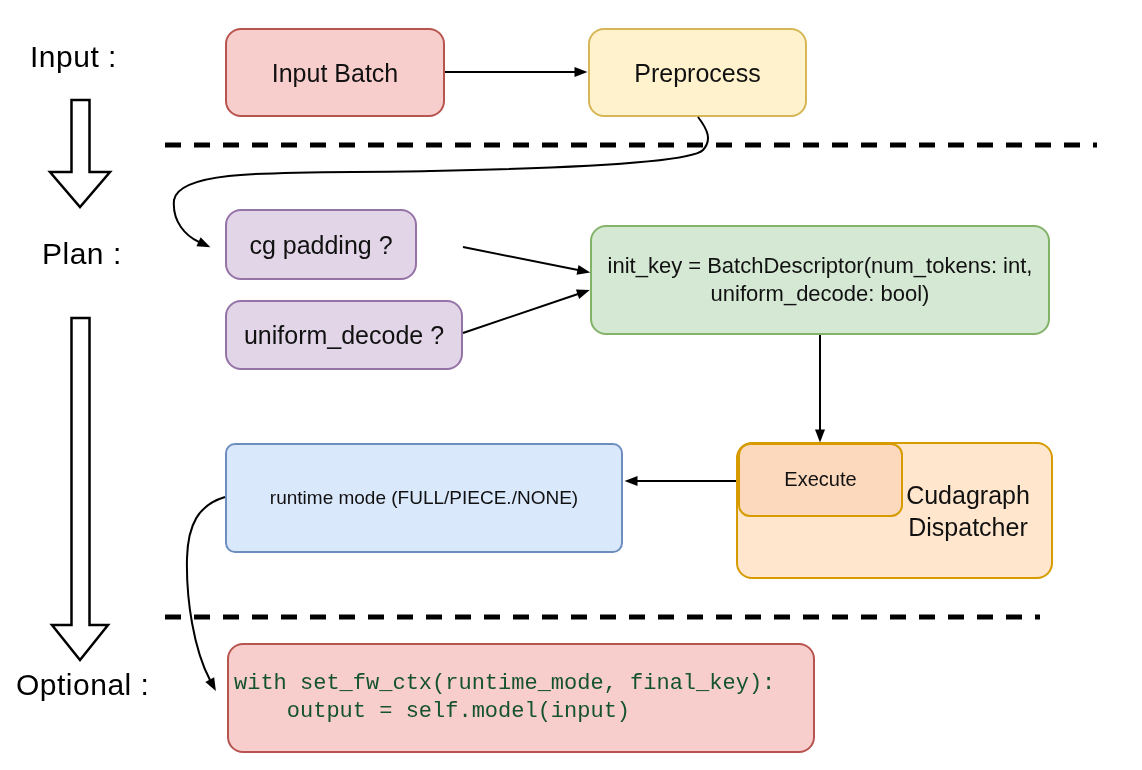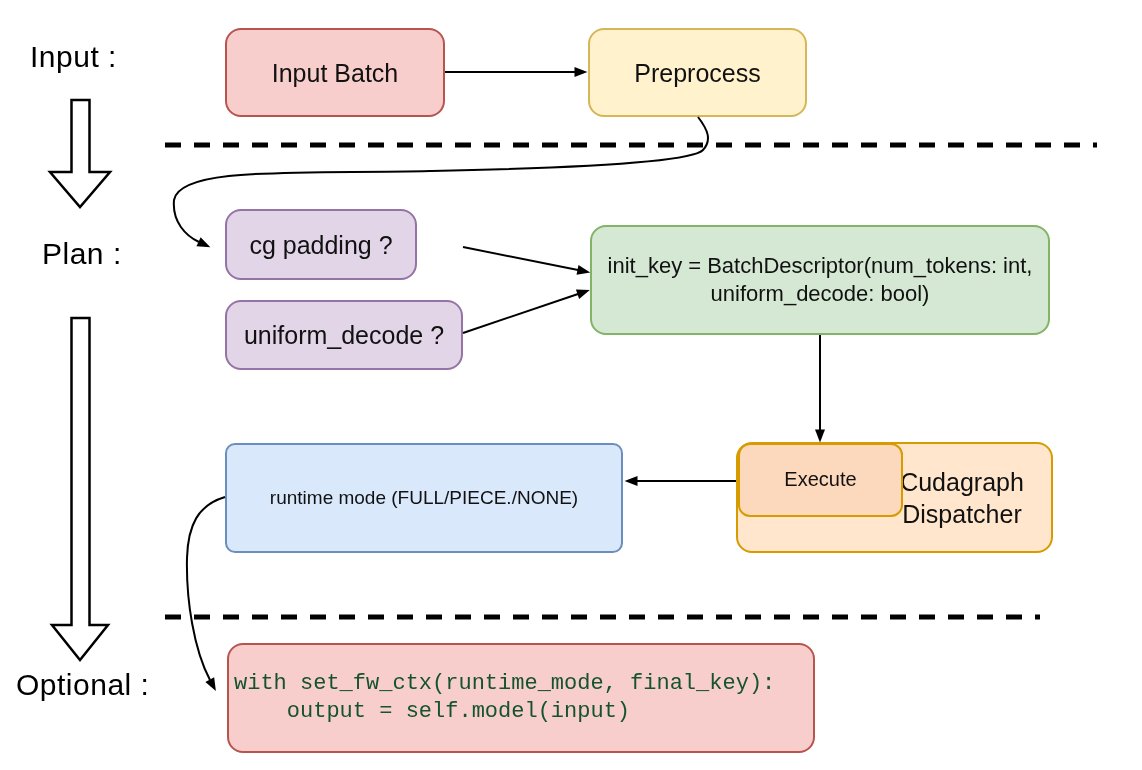--- a/index.html
+++ b/index.html
@@ -25,22 +25,22 @@
   .node-green  { background:var(--green-fill,#d5e8d4);  border-color:var(--green-stroke,#82b366); }
   .node-orange { background:var(--orange-fill,#ffe6cc); border-color:var(--orange-stroke,#d79b00); }
   .node-peach  { background:var(--peach-fill,#fcd8bd);  border-color:var(--orange-stroke,#d79b00); }
   .node-blue   { background:var(--blue-fill,#dae8fc);   border-color:var(--blue-stroke,#6c8ebf); }
 
   #node-input-batch    { left:225px; top:28px;  width:220px; height:89px;  font-size:25px; }
   #node-preprocess     { left:588px; top:28px;  width:219px; height:89px;  font-size:25px; }
   #node-cg-padding     { left:225px; top:209px; width:192px; height:71px;  font-size:25px; }
   #node-uniform-decode { left:225px; top:300px; width:238px; height:70px;  font-size:25px; }
   #node-init-key       { left:590px; top:225px; width:460px; height:110px; font-size:22px; }
-  #node-cudagraph      { left:736px; top:442px; width:317px; height:111px; font-size:25px;
-                         align-items:flex-end; padding-right:14px;justify-content:center; }
+  #node-cudagraph      { left:736px; top:442px; width:317px; height:137px; font-size:25px;
+                         align-items:flex-end; padding-right:8px;justify-content:center; }
   #node-cudagraph .ctext { width:150px; text-align:center; }
   #node-dispatch       { left:738px; top:443px; width:165px; height:74px;  font-size:20px; border-radius:12px; }
   #node-runtime        { left:225px; top:443px; width:398px; height:110px; font-size:19px; line-height:1.48;border-radius:10px; }
   #node-execute-code   { left:227px; top:643px; width:588px; height:110px;
                          font-family:"Liberation Mono", monospace; font-size:22px; color:#14532d;
                          align-items:flex-start; padding-left:5px; line-height:28px; }
   #node-execute-code .codeline { white-space:pre; }
 
   #connector-layer { position:absolute; left:0; top:0; width:1142px; height:770px; pointer-events:none; }
 </style>

